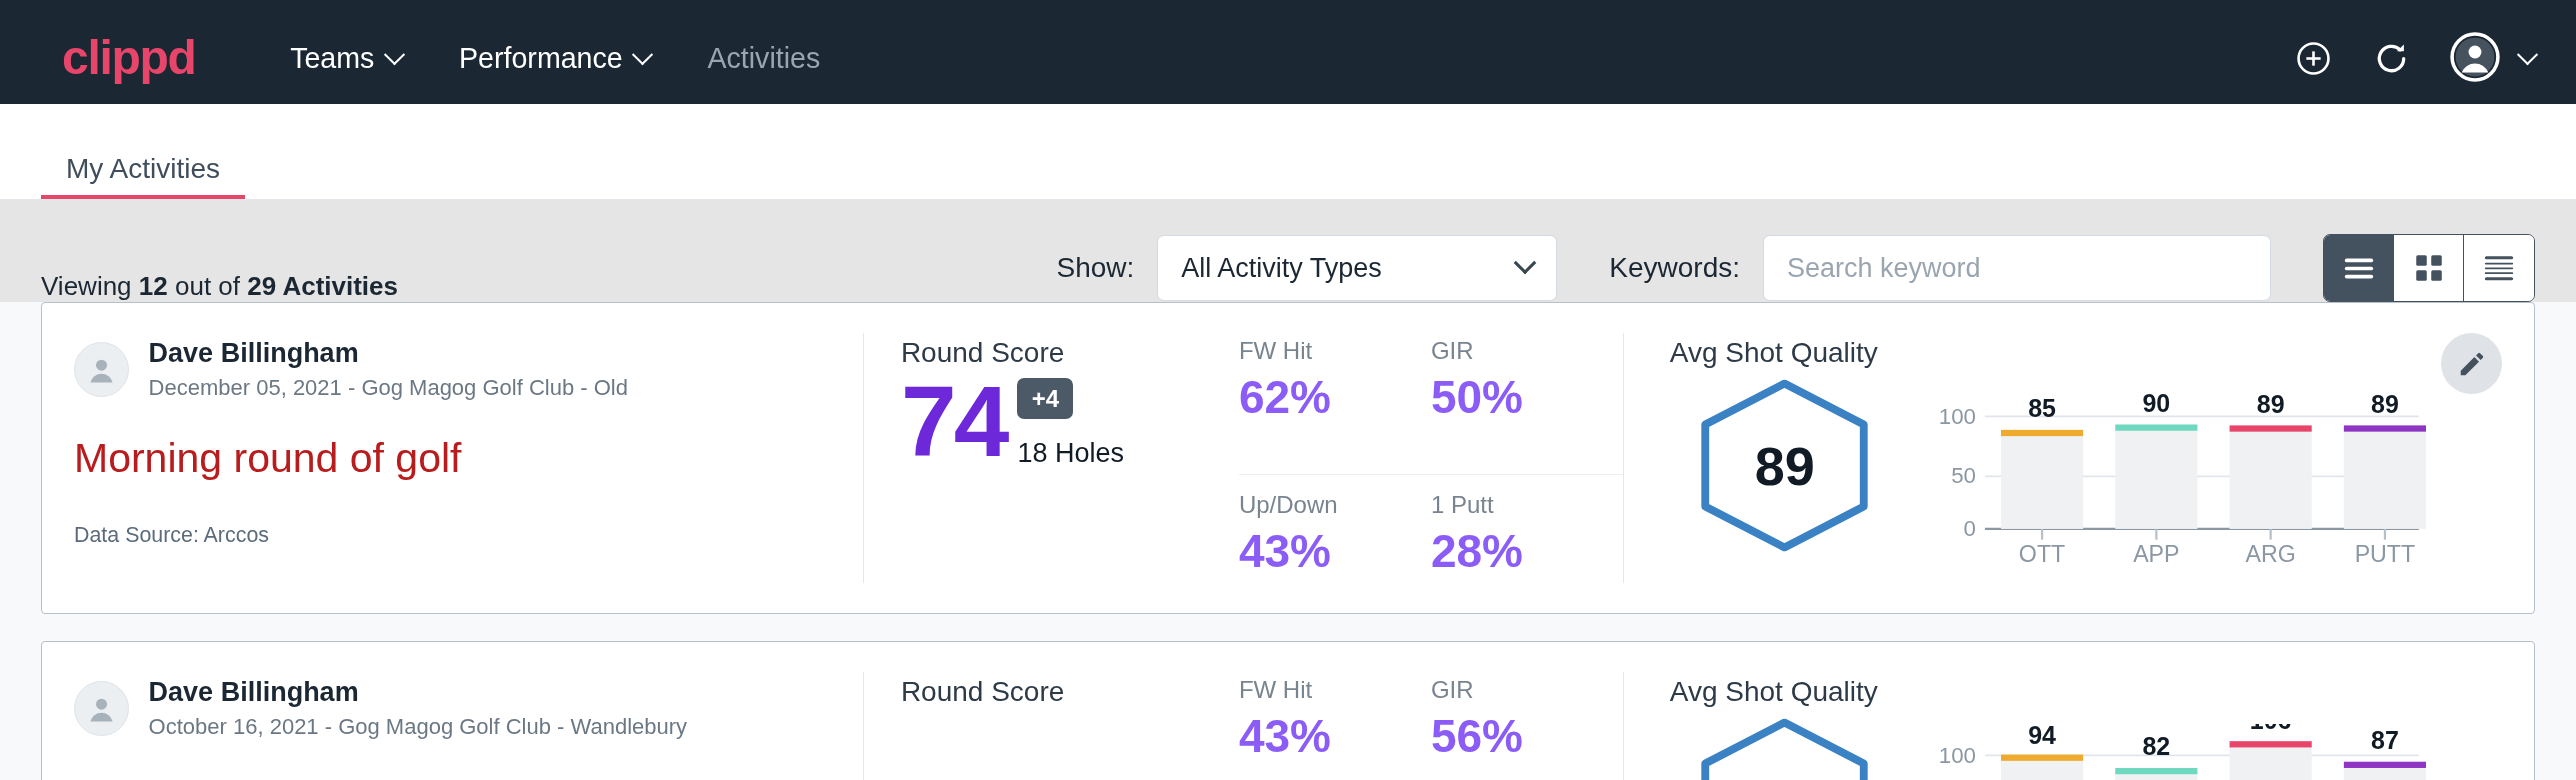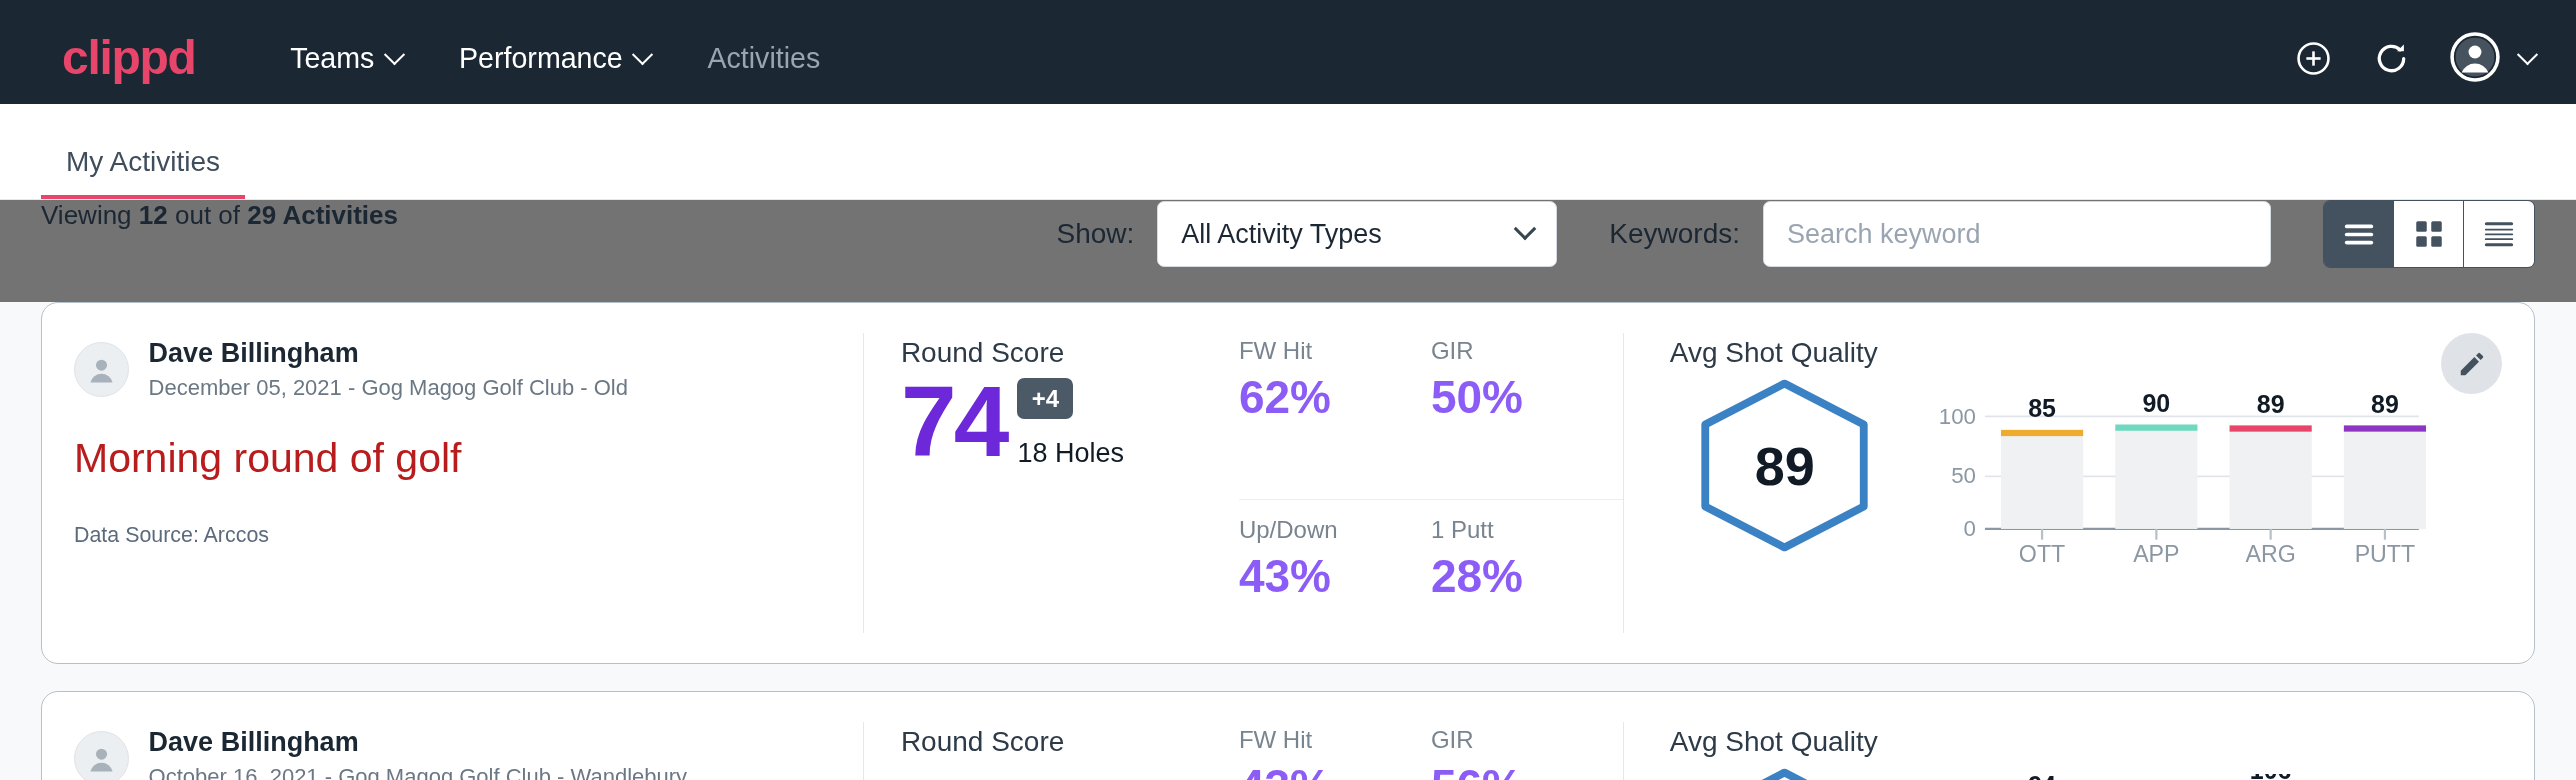--- a/index.html
+++ b/index.html
@@ -56,33 +56,33 @@
     background: #ffffff;
     height: 96px;
     display: flex;
     align-items: flex-end;
     padding-left: 41px;
     border-bottom: 0.9px solid #e4e8ec;
   }
   .tab {
     font-size: 28px;
     color: #5b6b7c;
-    padding: 0 25px 17px 25px;
+    padding: 0 25px 10px 25px;
     border-bottom: 4.5px solid transparent;
     cursor: pointer;
   }
   .tab.active { color: #3f4d5c; border-bottom-color: #e8456b; }
 
   
   .filterbar {
     height: 102px;
     display: flex;
-    align-items: flex-start;
+    align-items: flex-end;
     padding: 0 41px;
-    background: #737373;
+    background: #e5e5e5;
   }
   .viewing { font-size: 26px; color: #1b2733; }
   .viewing b { font-weight: 700; }
   .filter-mid { margin-left: auto; display: flex; align-items: center; }
   .field-label { font-size: 28px; color: #1b2733; margin-right: 23px; white-space: nowrap; }
   .select-box {
     width: 400px; height: 66px;
     background: #ffffff;
     border: 0.9px solid #d3dae1;
     border-radius: 7.1px;
@@ -125,22 +125,22 @@
     border-right: 1.8px solid #44515e;
   }
   .vt-btn:last-child { border-right: none; }
   .vt-btn.active { background: #44515e; }
 
   
   .cards { padding: 0 41px; }
   .card {
     background: #ffffff;
     border: 0.9px solid #b6c0cb;
-    border-radius: 17px;
-    height: 362px;
+    border-radius: 4px;
+    height: 312px;
     display: flex;
     position: relative;
     margin-bottom: 27px;
   }
   .col-info {
     width: 821px;
     padding: 34px 41px 0 32px;
     flex-shrink: 0;
   }
   .person-row { display: flex; align-items: center; gap: 19.6px; }

